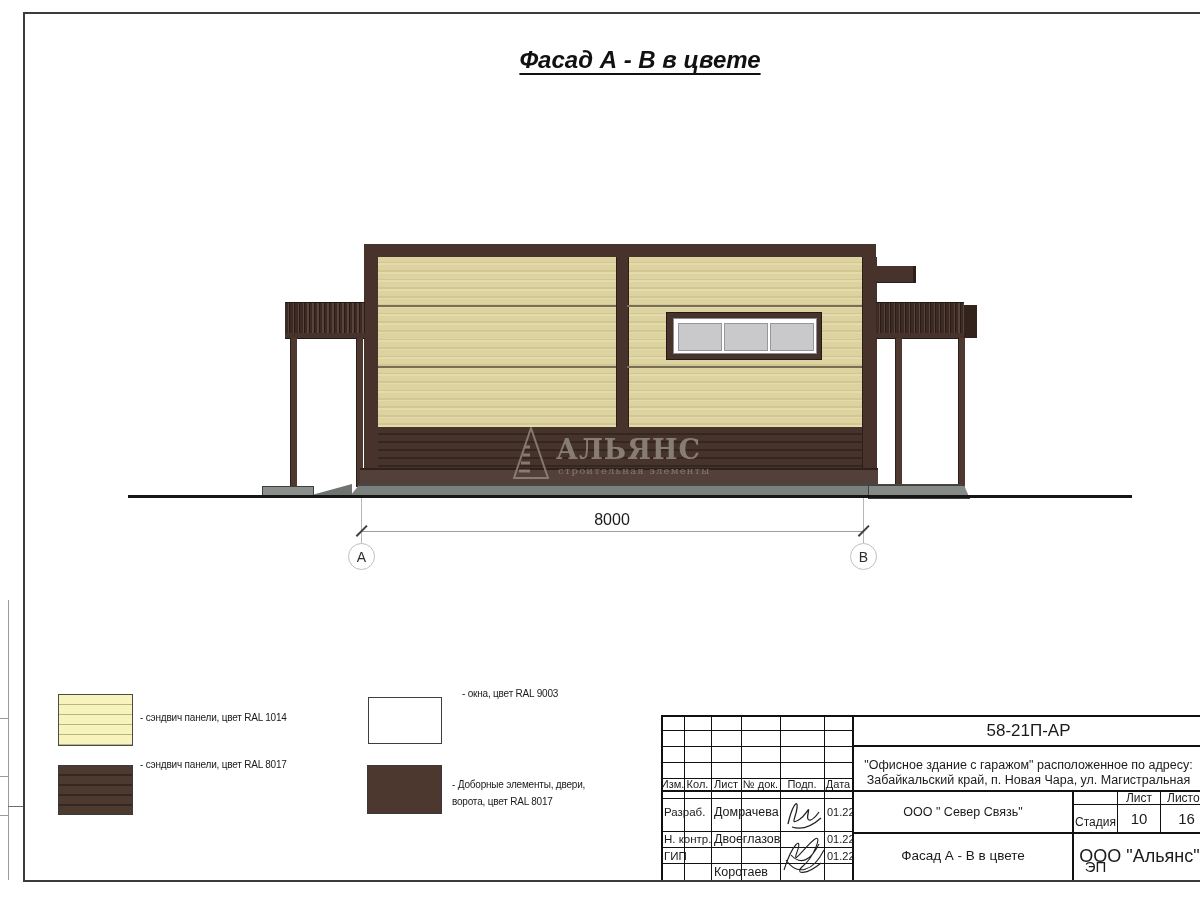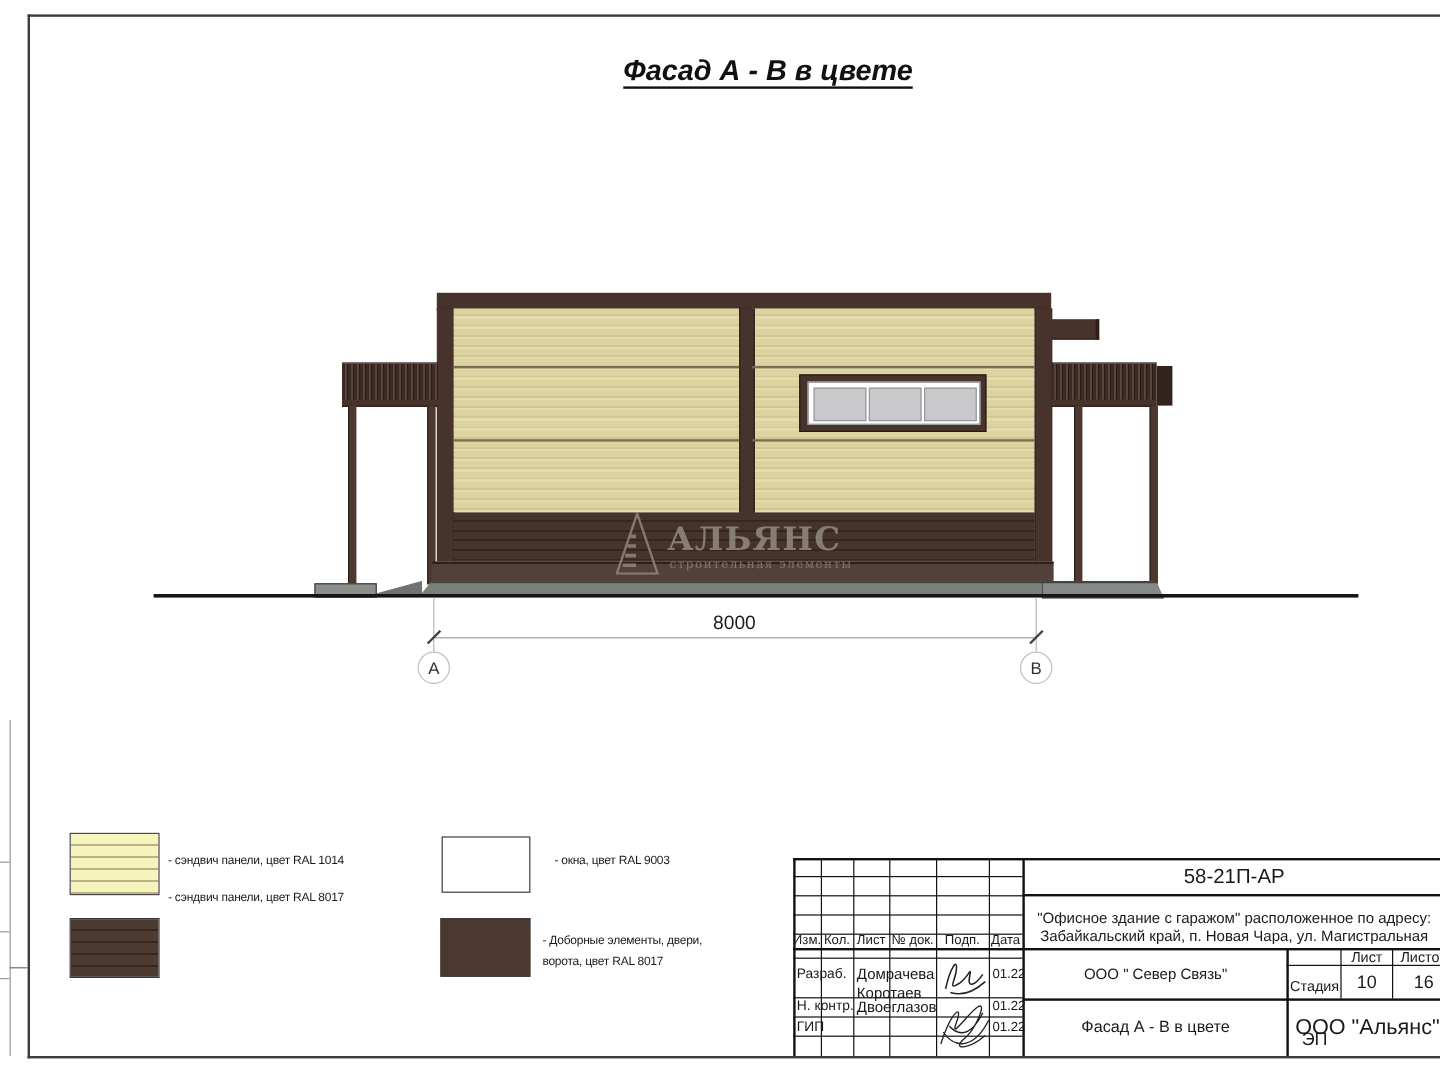--- a/index.html
+++ b/index.html
@@ -109,24 +109,24 @@
   <span>А</span>
 </div>
 <div class="axis-circle" style="left:850px;top:543px;">
   <span>В</span>
 </div>
 
 <div class="abs legend-cream" style="left:58px;top:694px;width:73px;height:50px;"></div>
 <div class="txt legend-label" style="left:140px;top:713px;">- сэндвич панели, цвет RAL 1014</div>
 
 <div class="abs legend-brown" style="left:58px;top:765px;width:73px;height:48px;"></div>
-<div class="txt legend-label" style="left:140px;top:744px;">- сэндвич панели, цвет RAL 8017</div>
+<div class="txt legend-label" style="left:140px;top:760px;">- сэндвич панели, цвет RAL 8017</div>
 
 <div class="abs" style="left:368px;top:697px;width:72px;height:45px;background:#fff;border:1.5px solid #3e3e3e;"></div>
-<div class="txt legend-label" style="left:462px;top:713px;">- окна, цвет RAL 9003</div>
+<div class="txt legend-label" style="left:462px;top:689px;">- окна, цвет RAL 9003</div>
 
 <div class="abs" style="left:367px;top:765px;width:73px;height:47px;background:#4c382f;border:1.5px solid #3a3a3a;"></div>
 <div class="txt legend-label" style="left:452px;top:780px;">- Доборные элементы, двери,</div>
 <div class="txt legend-label" style="left:452px;top:797px;">ворота, цвет RAL 8017</div>
 
 <div class="abs tb-line" style="left:661px;top:715px;width:544px;height:2px;"></div>
 <div class="abs tb-line" style="left:661px;top:715px;width:2px;height:165px;"></div>
 
 <div class="abs tb-line" style="left:684px;top:715px;width:1px;height:165px;"></div>
 <div class="abs tb-line" style="left:711px;top:715px;width:1px;height:165px;"></div>
@@ -159,21 +159,21 @@
 <div class="tb-txt ctr" style="left:780px;top:778px;width:44px;height:12px;font-size:11px;">Подп.</div>
 <div class="tb-txt ctr" style="left:824px;top:778px;width:28px;height:12px;font-size:11px;">Дата</div>
 
 <div class="tb-txt" style="left:664px;top:807px;font-size:11.5px;">Разраб.</div>
 <div class="tb-txt" style="left:714px;top:806px;font-size:12.5px;text-align:center;">Домрачева</div>
 <div class="tb-txt" style="left:827px;top:807px;font-size:11px;">01.22</div>
 <div class="tb-txt" style="left:664px;top:834px;font-size:11.5px;">Н. контр.</div>
 <div class="tb-txt" style="left:714px;top:833px;font-size:12.5px;">Двоеглазов</div>
 <div class="tb-txt" style="left:827px;top:834px;font-size:11px;">01.22</div>
 <div class="tb-txt" style="left:664px;top:851px;font-size:11.5px;">ГИП</div>
-<div class="tb-txt" style="left:714px;top:822px;font-size:12.5px;">Коротаев</div>
+<div class="tb-txt" style="left:714px;top:866px;font-size:12.5px;">Коротаев</div>
 <div class="tb-txt" style="left:827px;top:851px;font-size:11px;">01.22</div>
 
 <svg class="abs" style="left:782px;top:796px;" width="42" height="34" viewBox="0 0 42 34">
   <path d="M6,28 C10,10 16,2 15,12 C14,22 7,30 18,23 C25,18 28,8 26,18 C24,27 30,26 37,16 M10,31 C19,34 29,31 39,22" fill="none" stroke="#222" stroke-width="1.3"></path>
 </svg>
 <svg class="abs" style="left:779px;top:830px;" width="48" height="48" viewBox="0 0 48 48">
   <path d="M5,40 C14,12 24,6 18,22 C12,38 28,14 36,9 C44,4 34,28 24,36 C14,45 28,45 42,33 M7,30 C18,46 34,42 45,20 M12,25 C22,36 32,30 40,14" fill="none" stroke="#222" stroke-width="1.1"></path>
 </svg>
 
 <div class="tb-txt ctr" style="left:852px;top:716px;width:353px;height:29px;font-size:17px;">58-21П-АР</div>

